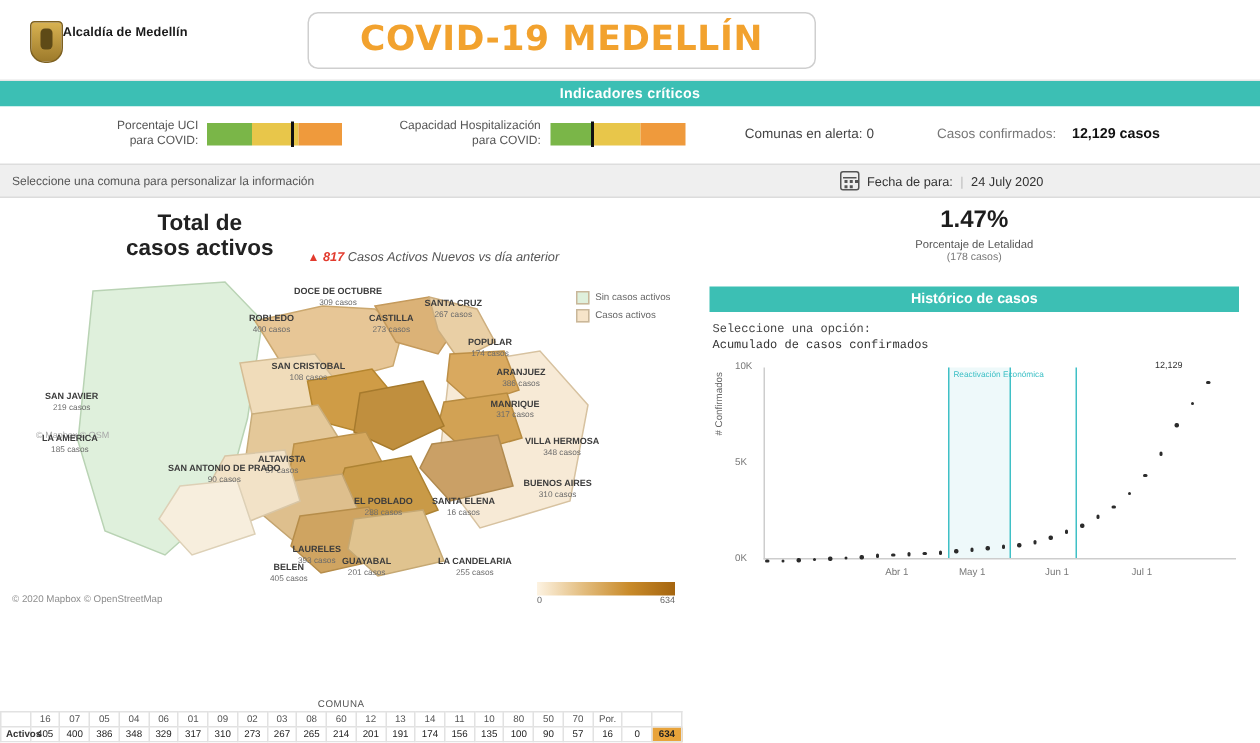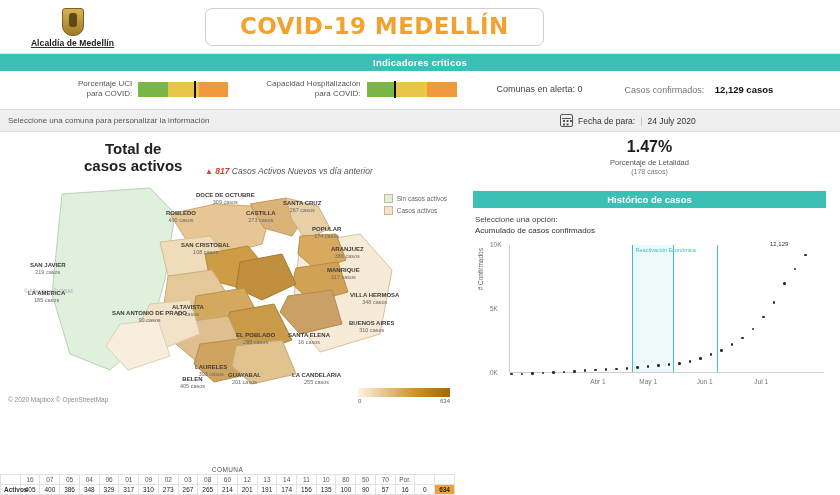--- a/index.html
+++ b/index.html
@@ -17,25 +17,24 @@
   .header {
     height:54px;
     display:flex;
     align-items:center;
     border-bottom:1px solid #e6e6e6;
     position:relative;
   }
   .logo-block {
     width:145px;
     display:flex;
-    flex-direction:column;
-    align-items:center;
+    flex-direction:row;
+    align-items:flex-start;
     justify-content:center;
     padding-top:2px;
-    text-decoration:underline;
   }
   .crest {
     width:22px; height:28px;
     background:linear-gradient(#d8b251,#9d7a2b);
     border:1px solid #7d6020;
     border-radius:3px 3px 10px 10px;
     position:relative;
   }
   .crest:before{
     content:"";
@@ -209,21 +208,21 @@
   .kpi { flex:1; text-align:center; }
   .kpi .v { font-size:16px; font-weight:bold; color:#1d1d1d; }
   .kpi .l { font-size:7.5px; color:#555; line-height:1.3; margin-top:2px;}
   .kpi .s { font-size:7px; color:#777; }
 
   .hist-bar {
     background:#3cbfb4; color:#fff; text-align:center;
     font-size:9.5px; font-weight:bold; padding:3px 0;
     margin:16px 14px 0 14px;
   }
-  .hist-sel { font-size:8px; color:#444; margin:6px 16px 0 16px; line-height:1.45; }
+  .hist-sel { font-size:8px; color:#444; margin:6px 16px 0 16px; line-height:1.45;font-family:Liberation Mono, monospace; }
   .hist-sel .opt { color:#333; }
 
   
   .chart-area {
     position:relative;
     margin:4px 10px 0 16px;
     height:150px;
   }
   .plot {
     position:absolute; left:34px; right:6px; top:4px; bottom:18px;

